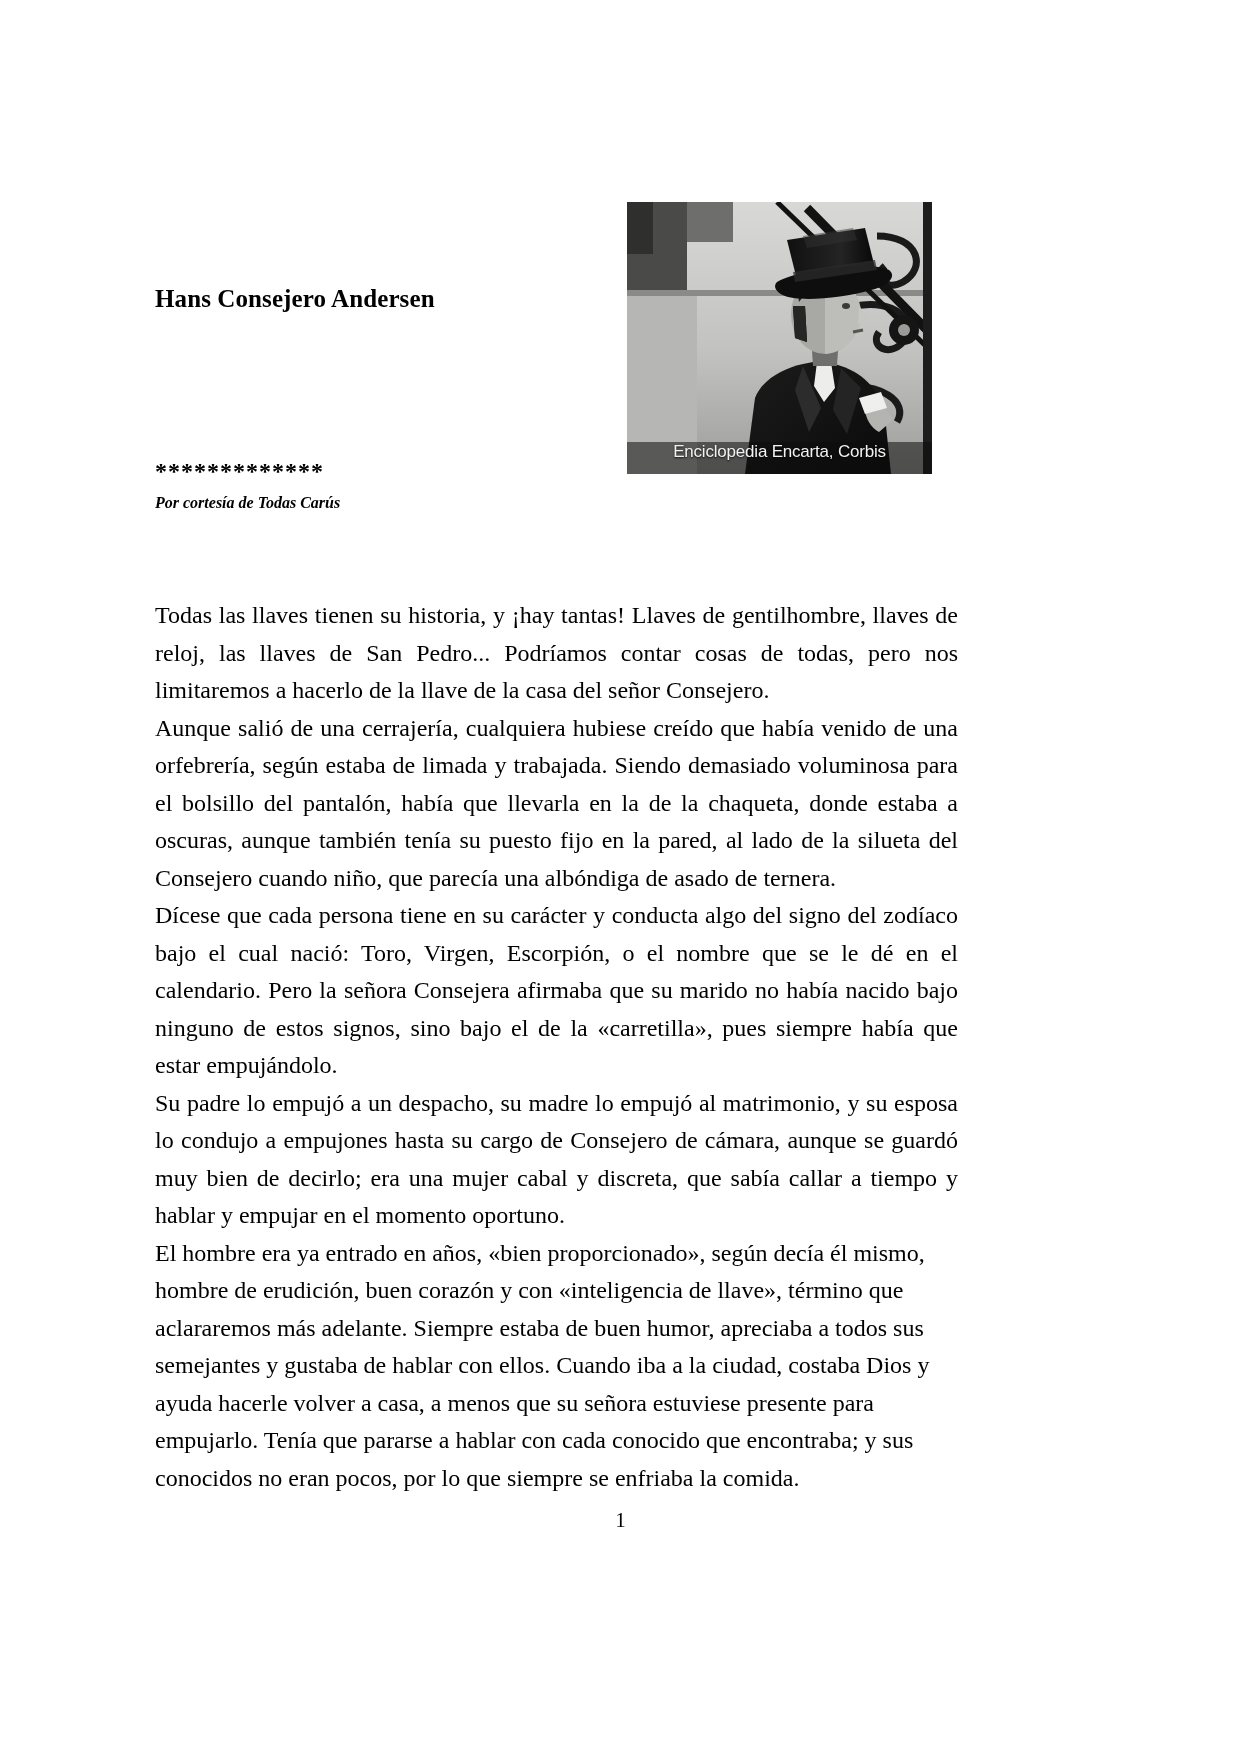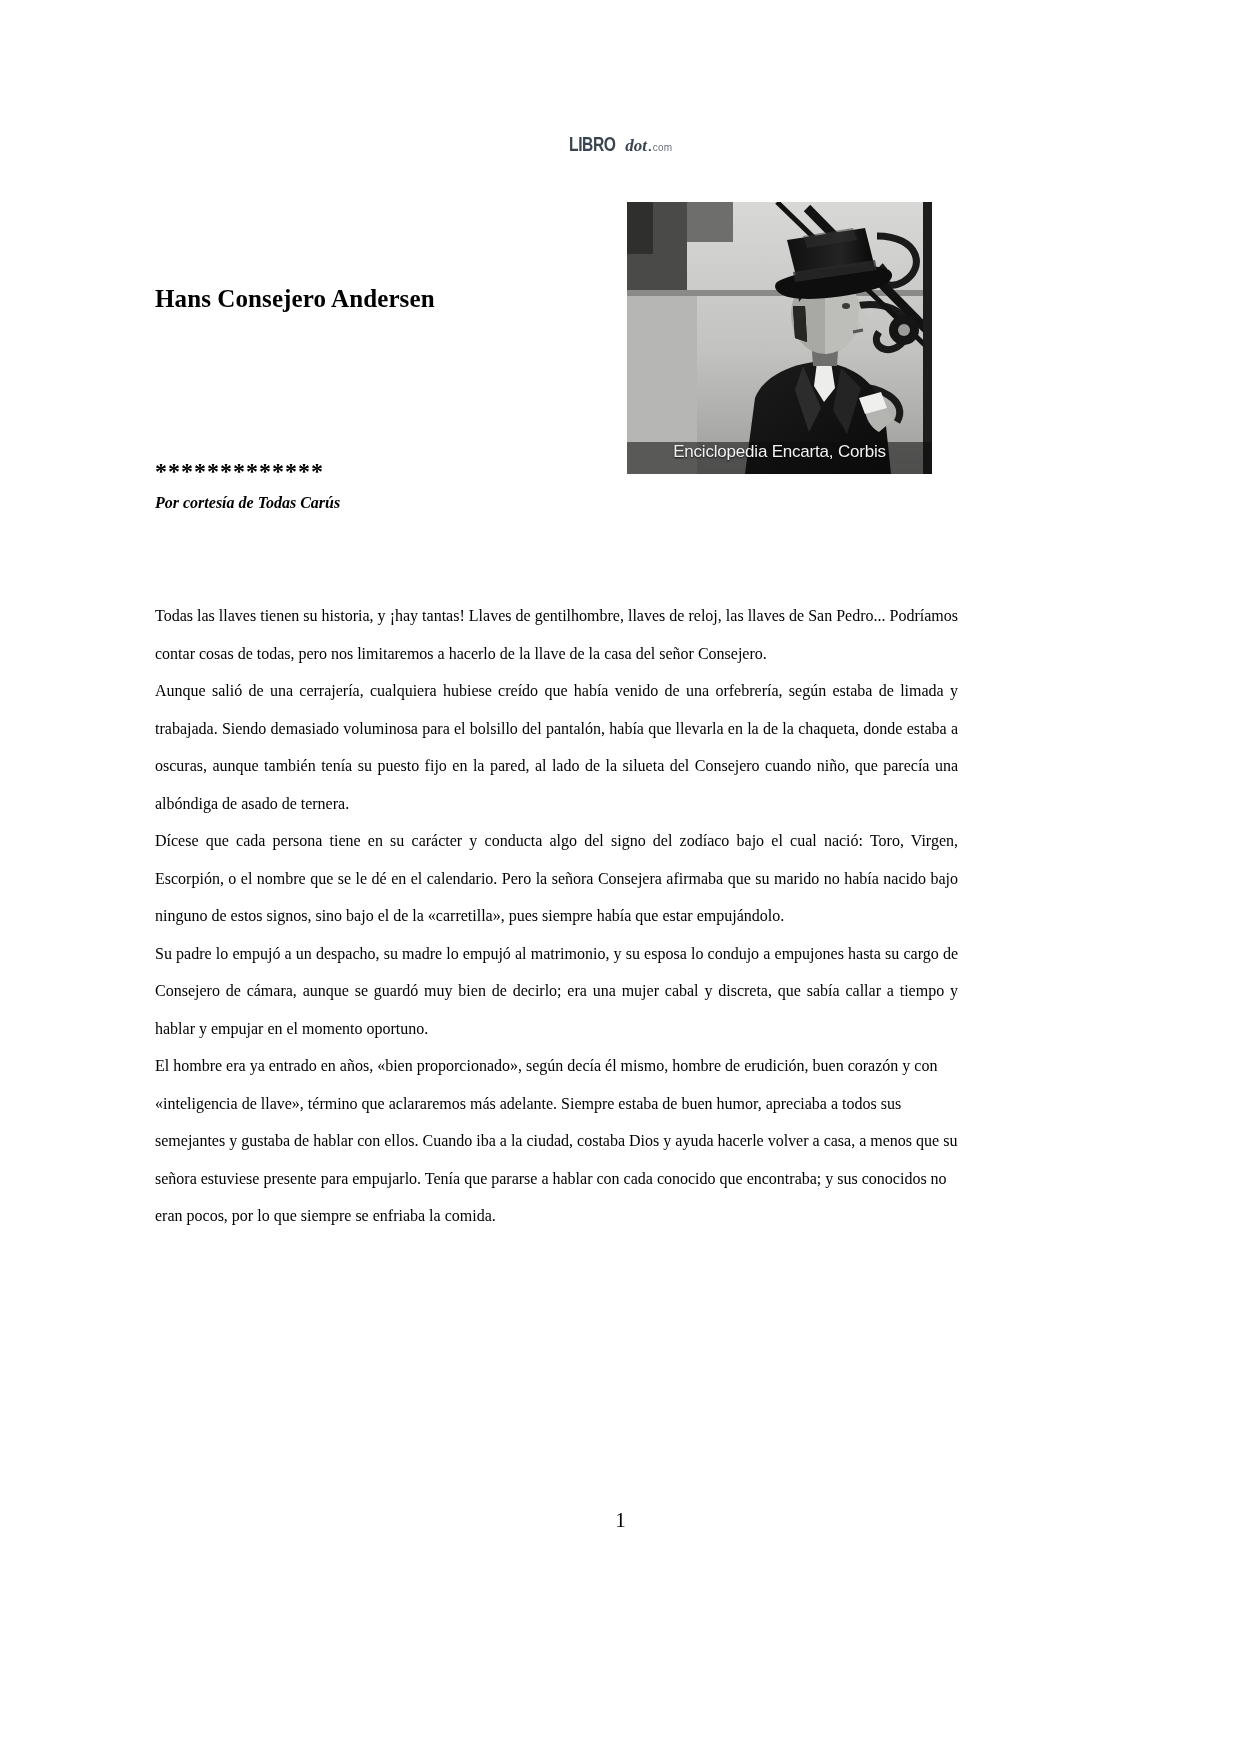--- a/index.html
+++ b/index.html
@@ -129,21 +129,21 @@
     font-weight: bold;
     font-style: italic;
   }
 
   
   .body-text {
     position: absolute;
     left: 155px;
     top: 597px;
     width: 803px;
-    font-size: 16px;
+    font-size: 24px;
     line-height: 37.5px;
     text-align: justify;
     text-justify: inter-word;
   }
   .body-text p {
     margin: 0;
     text-align: justify;
   }
   .body-text p:last-child {
     text-align: left;
@@ -157,25 +157,20 @@
     width: 1241px;
     text-align: center;
     font-size: 21px;
   }
 </style>
 </head>
 <body>
 
 <div class="page">
 
-  <div class="logo-wrap">
-    <span class="logo">
-      <span class="logo-libro">LIBRO</span><span class="logo-dot">dot</span><span class="logo-sep">.</span><span class="logo-com">com</span>
-    </span>
-  </div>
 
   <div class="photo">
     <svg width="305" height="272" viewBox="0 0 305 272">
       <defs>
         <linearGradient id="skyg" x1="0" y1="0" x2="0" y2="1">
           <stop offset="0%" stop-color="#d8d8d6"></stop>
           <stop offset="55%" stop-color="#c2c2c0"></stop>
           <stop offset="100%" stop-color="#9d9d9b"></stop>
         </linearGradient>
         <linearGradient id="coatg" x1="0" y1="0" x2="1" y2="1">

